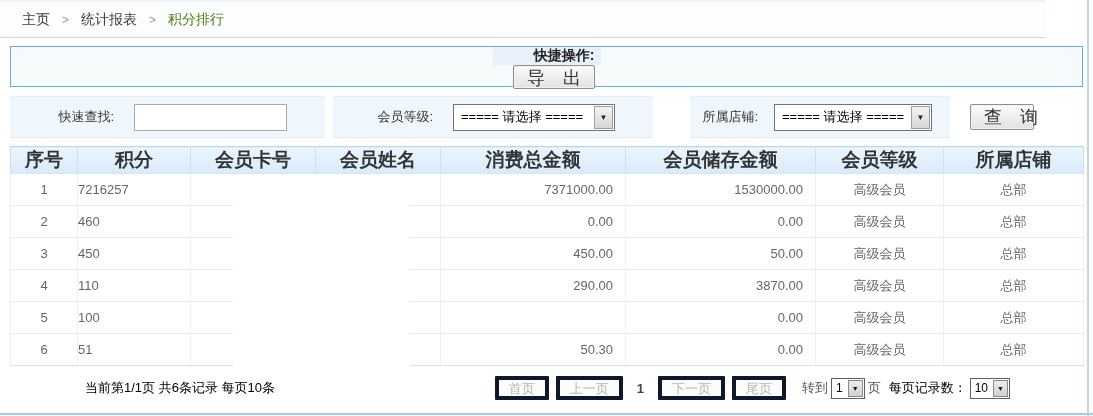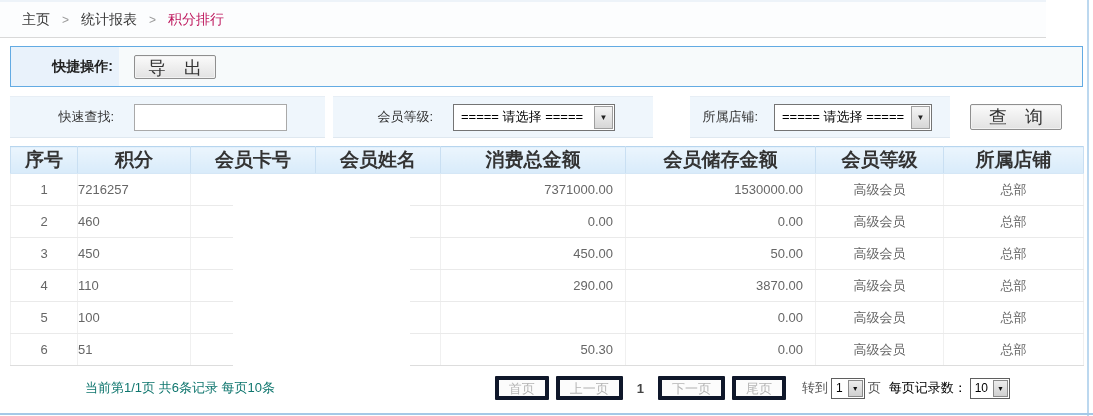--- a/index.html
+++ b/index.html
@@ -8,26 +8,26 @@
     position:relative; width:1093px; height:416px; overflow:hidden;
     background:#fff; font-family:"Liberation Sans","DejaVu Sans",sans-serif;
   }
   
   .breadcrumb-bar {
     position:absolute; top:0; left:0; width:1046px; height:38px;
     background:#fcfdfe; border-top:2px solid #edf3f9; border-bottom:1px solid #d9d9d9;
     display:flex; align-items:center; padding-left:22px; font-size:14px; color:#444;
   }
   .crumb { color:#3a3a3a; cursor:pointer; }
-  .crumb-current { color:#be185d; }
+  .crumb-current { color:#4d7c0f; }
   .crumb-sep { color:#9a9a9a; margin:0 12px; font-size:12px; }
   
   .quick-bar {
     position:absolute; top:46px; left:10px; width:1073px; height:41px;
-    border:1px solid #63abe3; background:#f7fafb; display:flex; align-items:center;
+    border:1px solid #63abe3; background:#f7fafb; display:flex; align-items:center;flex-direction:column;
   }
   .quick-label-cell {
     width:108px; height:100%; background:#e9f2fb; display:flex; align-items:center;
     justify-content:flex-end; padding-right:6px;
     font-size:14px; font-weight:bold; color:#222;
   }
   .btn-classic {
     height:24px; padding:0 13px; font-size:18px; color:#333;
     background:linear-gradient(#fbfbfb,#e2e2e2); border:1px solid #8f8f8f;
     border-radius:2px; box-shadow:inset 0 0 0 1px #f2f2f2; cursor:pointer; white-space:nowrap;
@@ -64,21 +64,21 @@
   .sel-shop  { width:158px; margin-left:4px; }
   .sel-text {
     flex:1; font-size:13px; color:#000; display:flex; align-items:center;
     padding-left:7px; white-space:nowrap; overflow:hidden;
   }
   .sel-btn {
     width:19px; margin:1px; background:linear-gradient(#f4f4f4,#d7d7d7);
     border:1px solid #9f9f9f; display:flex; align-items:center; justify-content:center;
     font-size:8px; color:#222;
   }
-  .query-btn { margin-left:20px; width:92px; height:26px; align-self:center; }
+  .query-btn { margin-left:20px; width:64px; height:26px; align-self:center; }
   
   .rank-table {
     position:absolute; top:146px; left:10px; width:1073px;
     border-collapse:collapse; table-layout:fixed;
     border-left:1px solid #e3e3e3; border-right:1px solid #e3e3e3;
   }
   .rank-table thead th {
     height:26px; background:linear-gradient(#ebf5fd,#d8ebfa);
     border-top:1px solid #b7d5ee; border-bottom:1px solid #d5e7f6;
     border-right:1px solid #c9dff2; border-left:1px solid #c9dff2;
@@ -95,21 +95,21 @@
   td.points { text-align:left; padding-right:10px; color:#fe0000; }
   .redaction {
     position:absolute; left:233px; top:174px; width:177px; height:193px;
     background:#ffffff; z-index:5;
   }
   
   .footer {
     position:absolute; top:371px; left:10px; width:1073px; height:34px;
     display:flex; align-items:center; font-size:13px;
   }
-  .page-summary { margin-left:75px; color:#0f766e; }
+  .page-summary { margin-left:75px; color:#000000; }
   .pager { margin-left:auto; margin-right:70px; display:flex; align-items:center; }
   .pg-btn {
     height:24px; padding:0 10px; margin-left:7px; border:4px solid #0f172a;
     background:#fcfcfc; color:#b5b5b5; font-size:13px; border-radius:1px; cursor:pointer;
     white-space:nowrap;
   }
   .pg-cur { font-weight:bold; color:#444; margin:0 7px 0 14px; }
   .goto-label { margin-left:16px; color:#555; white-space:nowrap; }
   .goto-suffix { color:#555; }
   .size-label { margin-left:8px; color:#000000; white-space:nowrap; }

